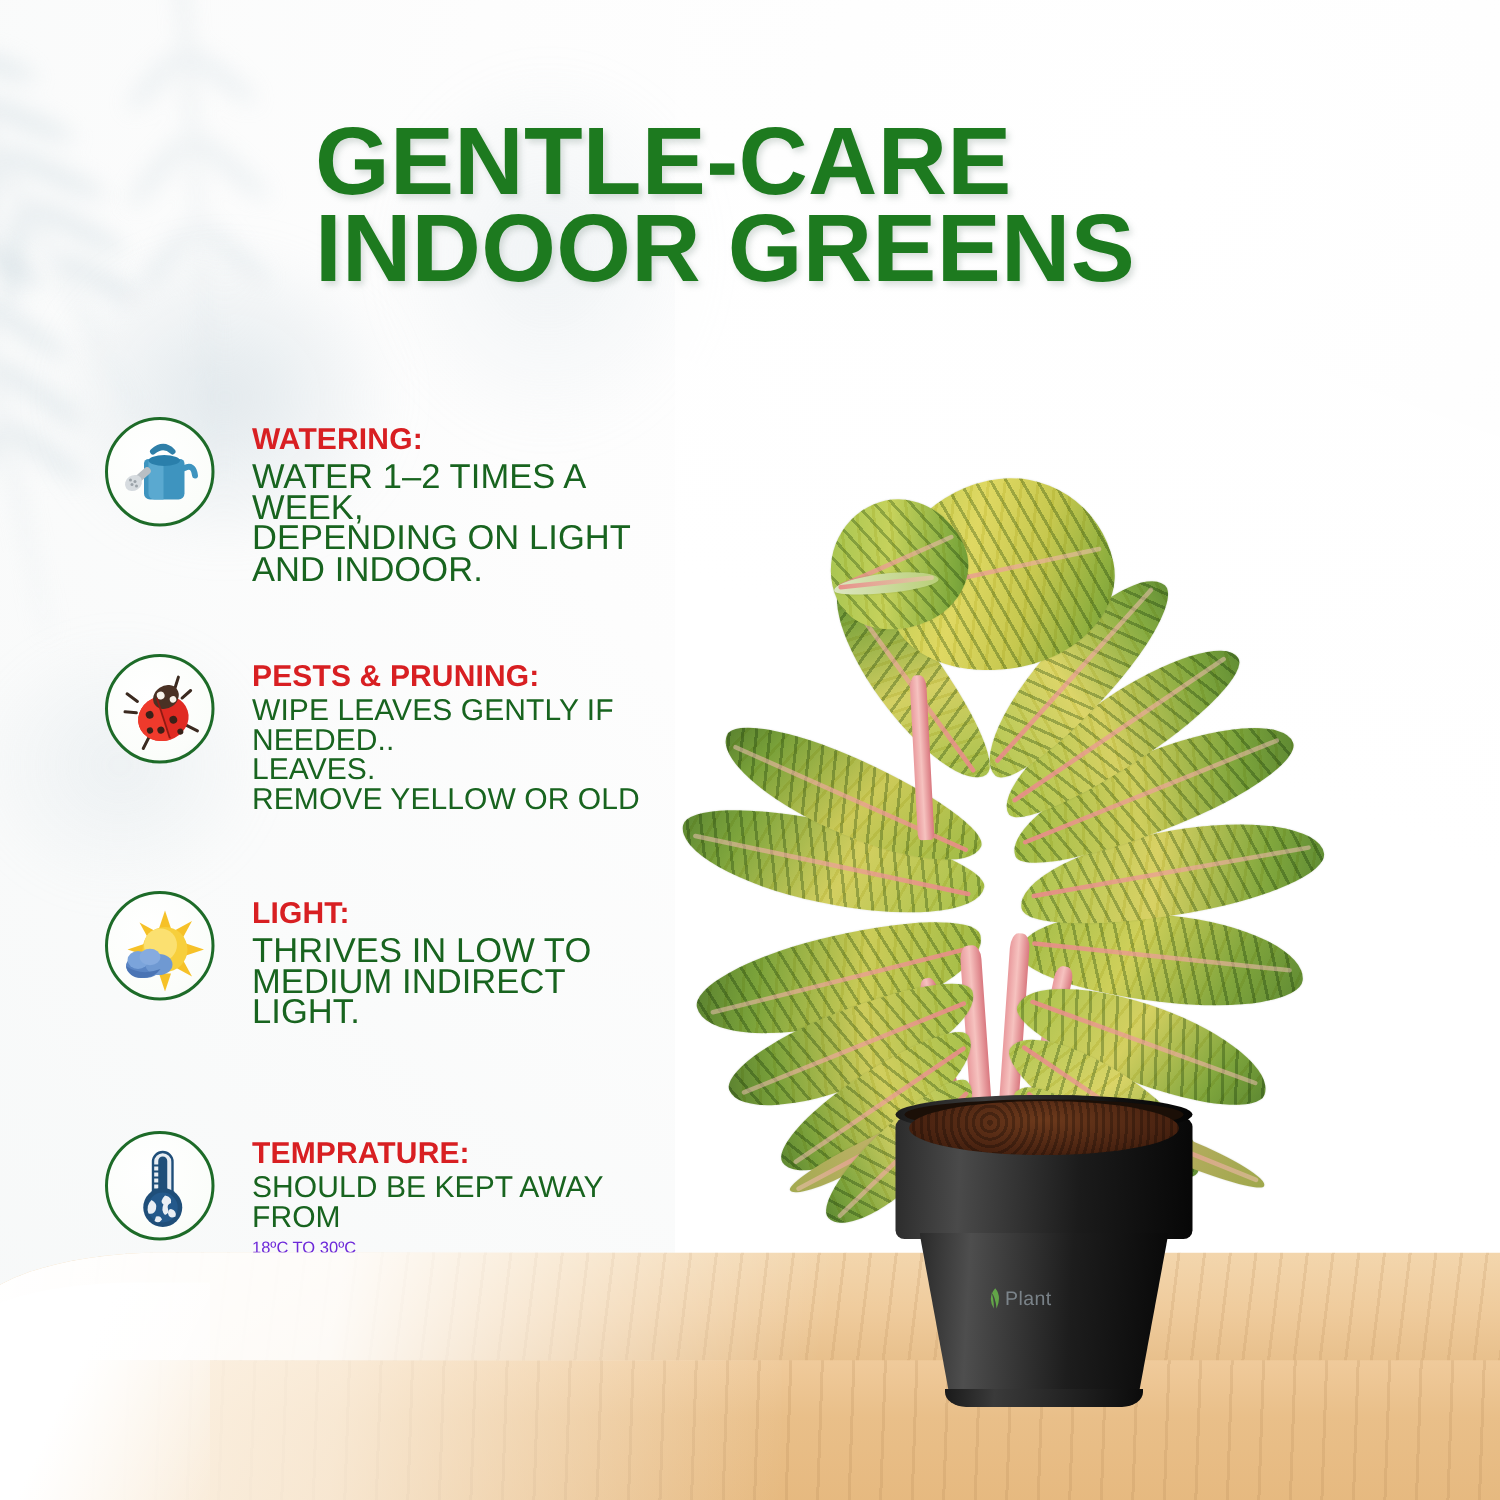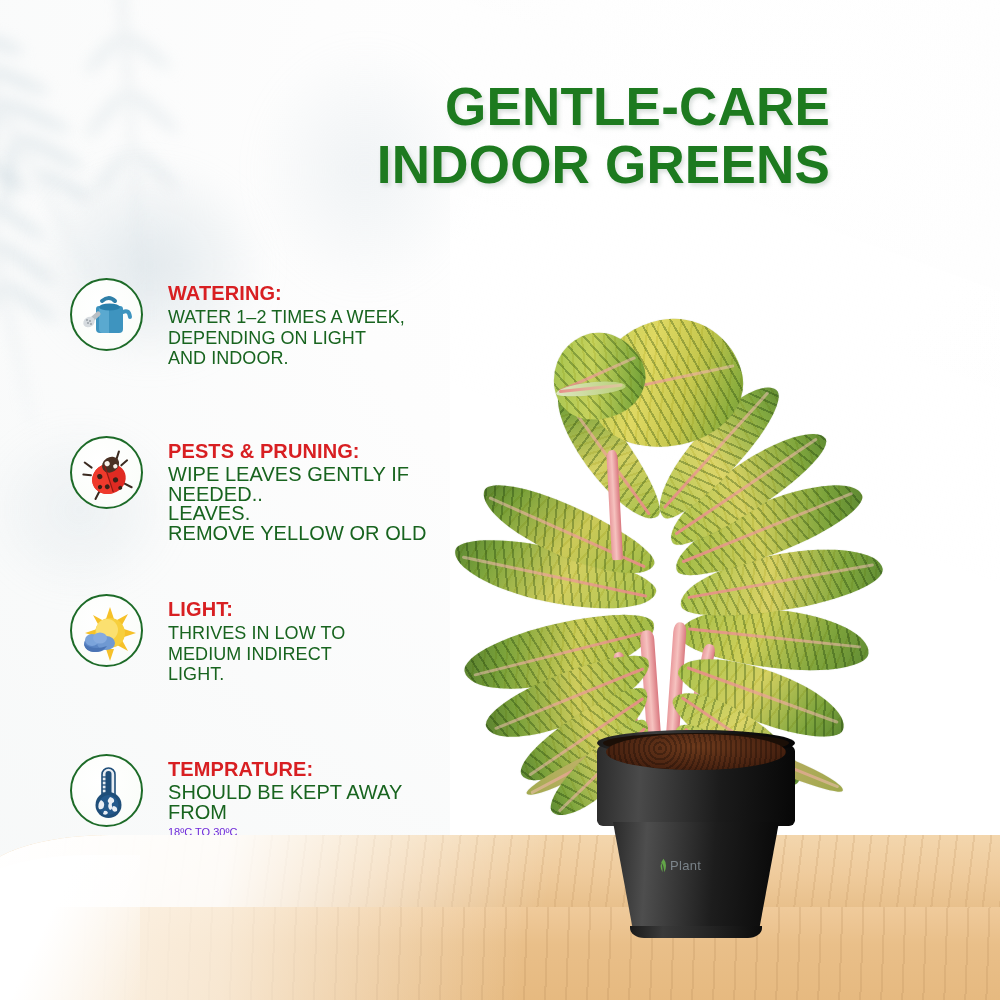--- a/index.html
+++ b/index.html
@@ -88,23 +88,23 @@
   }
   .table-left-white {
     position: absolute; left: -30px; top: 20px; width: 170px; height: 150px;
     background: linear-gradient(115deg, #ffffff 0%, #ffffff 45%, rgba(255,255,255,0) 100%);
     border-top-left-radius: 120px 40px;
   }
 
   
   .title {
     position: absolute; left: 210px; top: 78px; width: 620px;
-    text-align: right;
+    text-align: left;
     font-weight: bold;
-    font-size: 53px;
+    font-size: 64px;
     line-height: 58px;
     letter-spacing: .2px;
     color: #1d7a1f;
     text-shadow: 2px 3px 4px rgba(120,140,130,.28);
   }
   .title .l2 { display: block; }
 
   
   .info-list { position: absolute; left: 0; top: 0; }
   .info-row { position: absolute; }
@@ -115,21 +115,21 @@
     background: radial-gradient(circle at 40% 35%, #ffffff 0%, #fbfdfa 70%, #f4f7f4 100%);
   }
   .badge svg { position: absolute; left: 8px; top: 8px; }
   .txt { position: absolute; left: 98px; top: 4px; width: 290px; }
   .head {
     color: #d81f22; font-weight: bold;
     font-size: 20px; line-height: 22px;
     letter-spacing: .1px;
   }
   .body {
-    color: #18641f; font-size: 18px; line-height: 20.5px;
+    color: #18641f; font-size: 23px; line-height: 20.5px;
     margin-top: 3px; letter-spacing: .05px;
   }
   .body.sm { font-size: 20px; line-height: 19.5px; }
   .sub { color: #6d28d9; font-size: 11px; line-height: 18px; margin-top: 1px; }
 
   
   .plant { position: absolute; left: 380px; top: 300px; width: 500px; height: 660px; }
   .leaf {
     position: absolute;
     transform-origin: 0% 50%;

